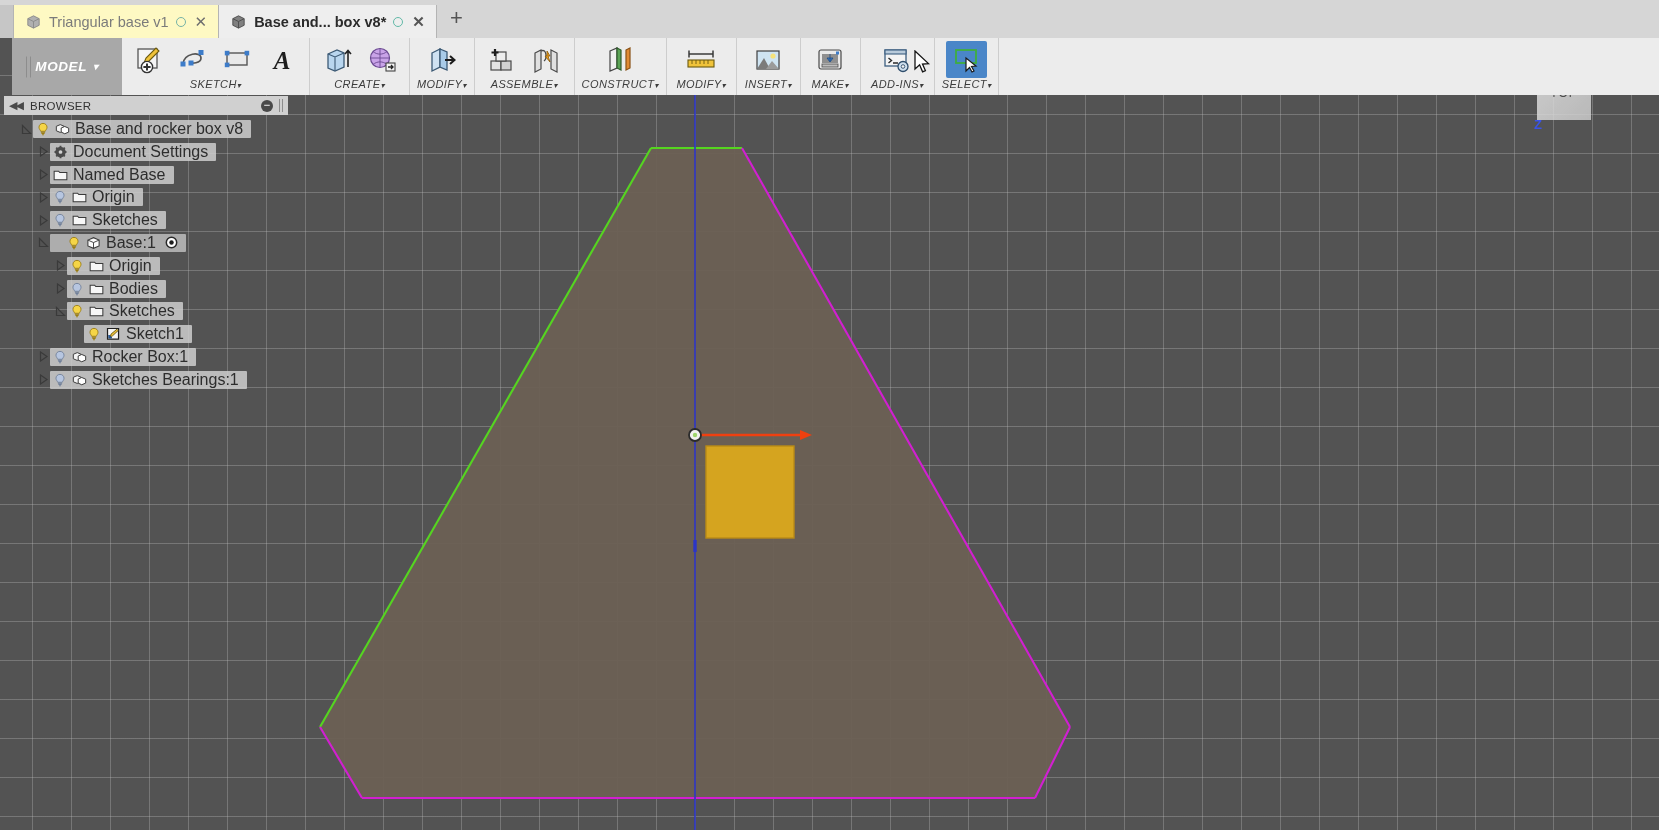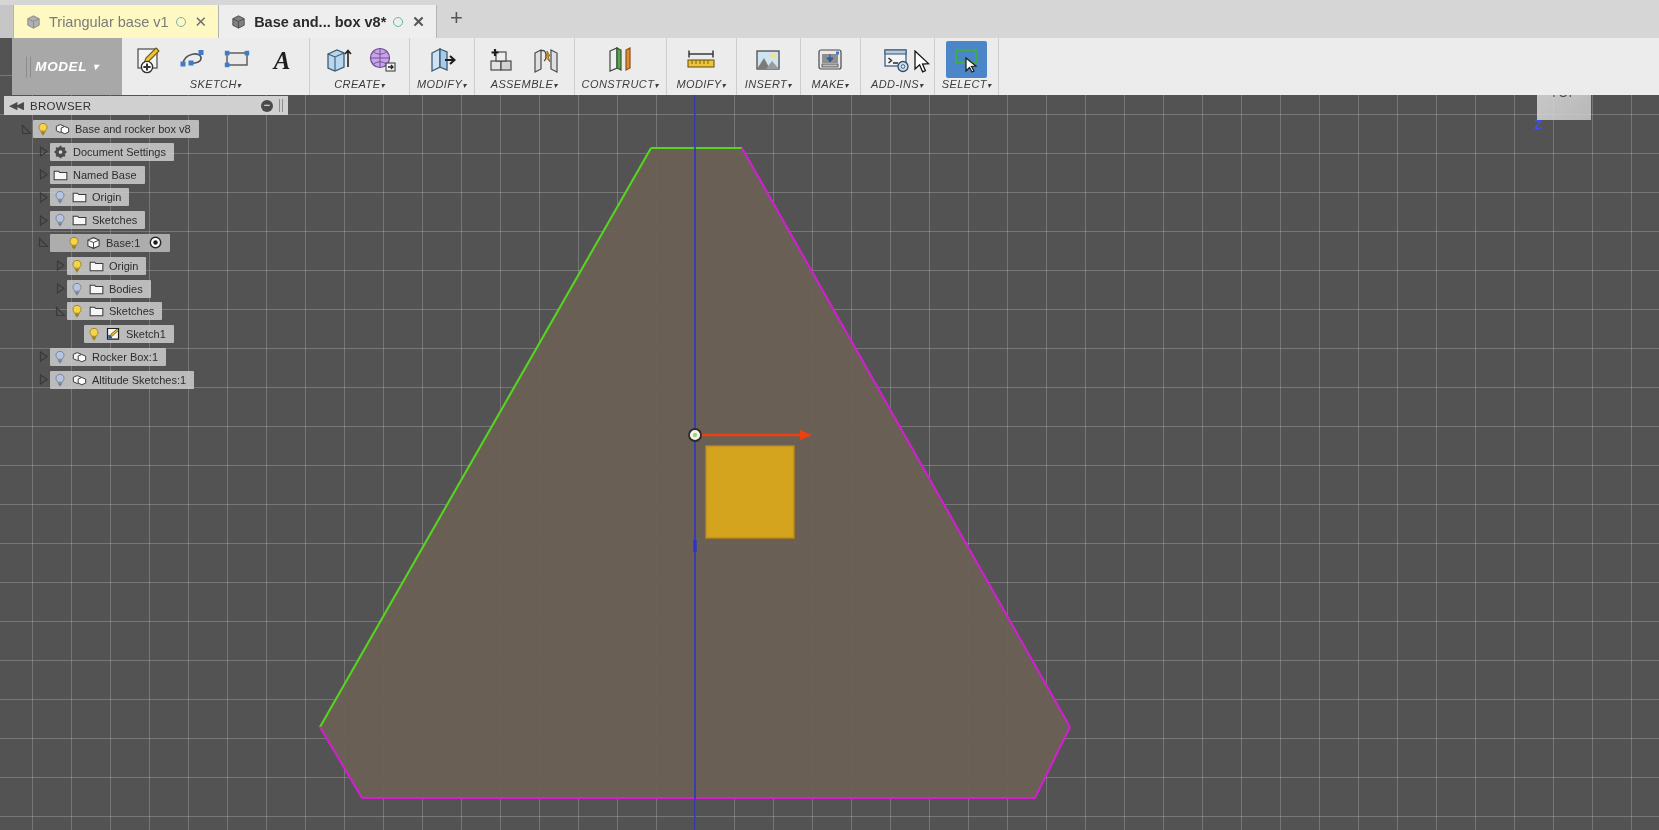--- a/index.html
+++ b/index.html
@@ -66,21 +66,21 @@
     letter-spacing:-2px; cursor:pointer; }
   #bhead .spacer { flex:1; }
   #bhead .minus { width:12px; height:12px; border-radius:50%;
     background:#4a4a4a; color:#d0d0d0; font-size:11px; line-height:10px;
     text-align:center; cursor:pointer; font-weight:bold; }
   #bhead .rgrip { width:4px; height:13px; margin-left:6px;
     border-left:1px solid #8d8d8d; border-right:1px solid #8d8d8d; }
 
   #btree { margin-top:5px; }
   .trow { display:flex; align-items:center; height:18px;
-    margin-bottom:4.8px; font-size:11px; color:#2d2d2d; }
+    margin-bottom:4.8px; font-size:16px; color:#2d2d2d; }
   .trow .pad { flex:0 0 auto; }
   .arrow { width:13px; flex:0 0 auto; text-align:center; cursor:pointer;
     color:#3a3a3a; font-size:10px; line-height:1; }
   .arrow.open svg, .arrow.closed svg { display:block; margin:auto; }
   .rowbody { display:flex; align-items:center; gap:5px;
     background:rgba(205,205,205,.86); height:18px; padding:0 8px 0 3px;
     border-radius:1px; cursor:pointer; }
   .rowbody.selected { background:rgba(178,178,178,.95); font-weight:normal;padding-left:17px; }
   .bulb { width:14px; height:14px; flex:0 0 auto; }
   .ficon { width:15px; height:14px; flex:0 0 auto; }
@@ -589,21 +589,21 @@
           </div>
           <div class="rowbody">
             <svg viewBox="0 0 16 16" class="bulb">
               <path d="M8 1.6 C5.2 1.6 3.4 3.6 3.4 6 C3.4 8 5 9.2 5.4 10.6 L10.6 10.6 C11 9.2 12.6 8 12.6 6 C12.6 3.6 10.8 1.6 8 1.6 Z" fill="#b7c6e0" stroke="#6f7f99" stroke-width="1"></path>
               <path d="M5.6 11.6 L10.4 11.6 M6.2 13.2 L9.8 13.2 M7 14.6 L9 14.6" stroke="#6f7f99" stroke-width="1.2" fill="none"></path>
             </svg>
             <svg viewBox="0 0 16 15" class="ficon">
               <path d="M1.4 4.6 L5.6 2.8 L9.8 4.6 L9.8 9.4 L5.6 11.2 L1.4 9.4 Z" fill="#f4f4f4" stroke="#3a3a3a" stroke-width="1.05"></path>
               <path d="M6.6 6.4 L10.4 4.8 L14.6 6.6 L14.6 10.8 L10.4 12.6 L6.6 10.8 Z" fill="#ffffff" stroke="#3a3a3a" stroke-width="1.05"></path>
             </svg>
-            <span class="tlabel">Altitude Sketches:1</span>
+            <span class="tlabel">Sketches Bearings:1</span>
           </div>
         </div>
       </div>
   </div>
 
   <svg id="cursor" style="left:914px; top:50px;" width="20" height="26" viewBox="0 0 20 26">
     <path d="M1 1 L1 19 L5.6 14.8 L8.6 21.8 L11.4 20.6 L8.5 14 L14.5 13.6 Z" fill="#ffffff" stroke="#141414" stroke-width="1.3"></path>
   </svg>
 
 </div>

